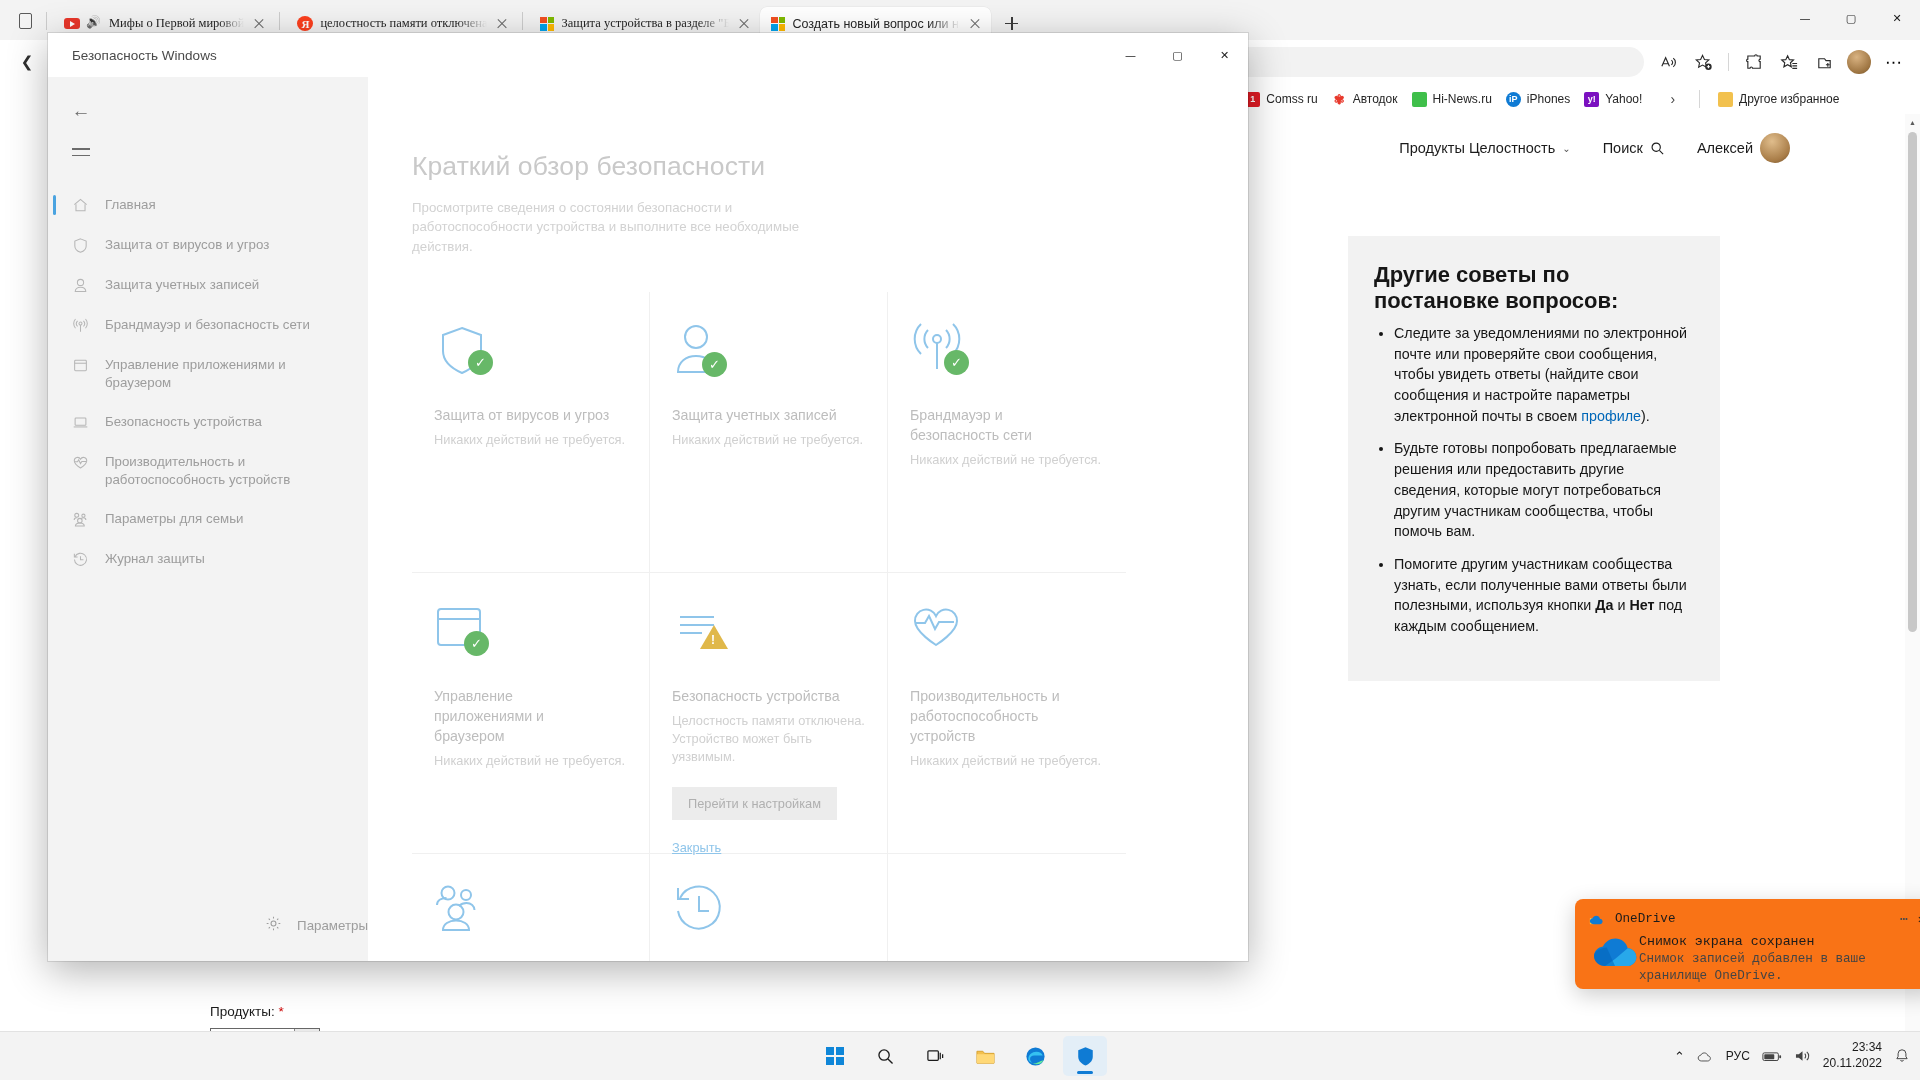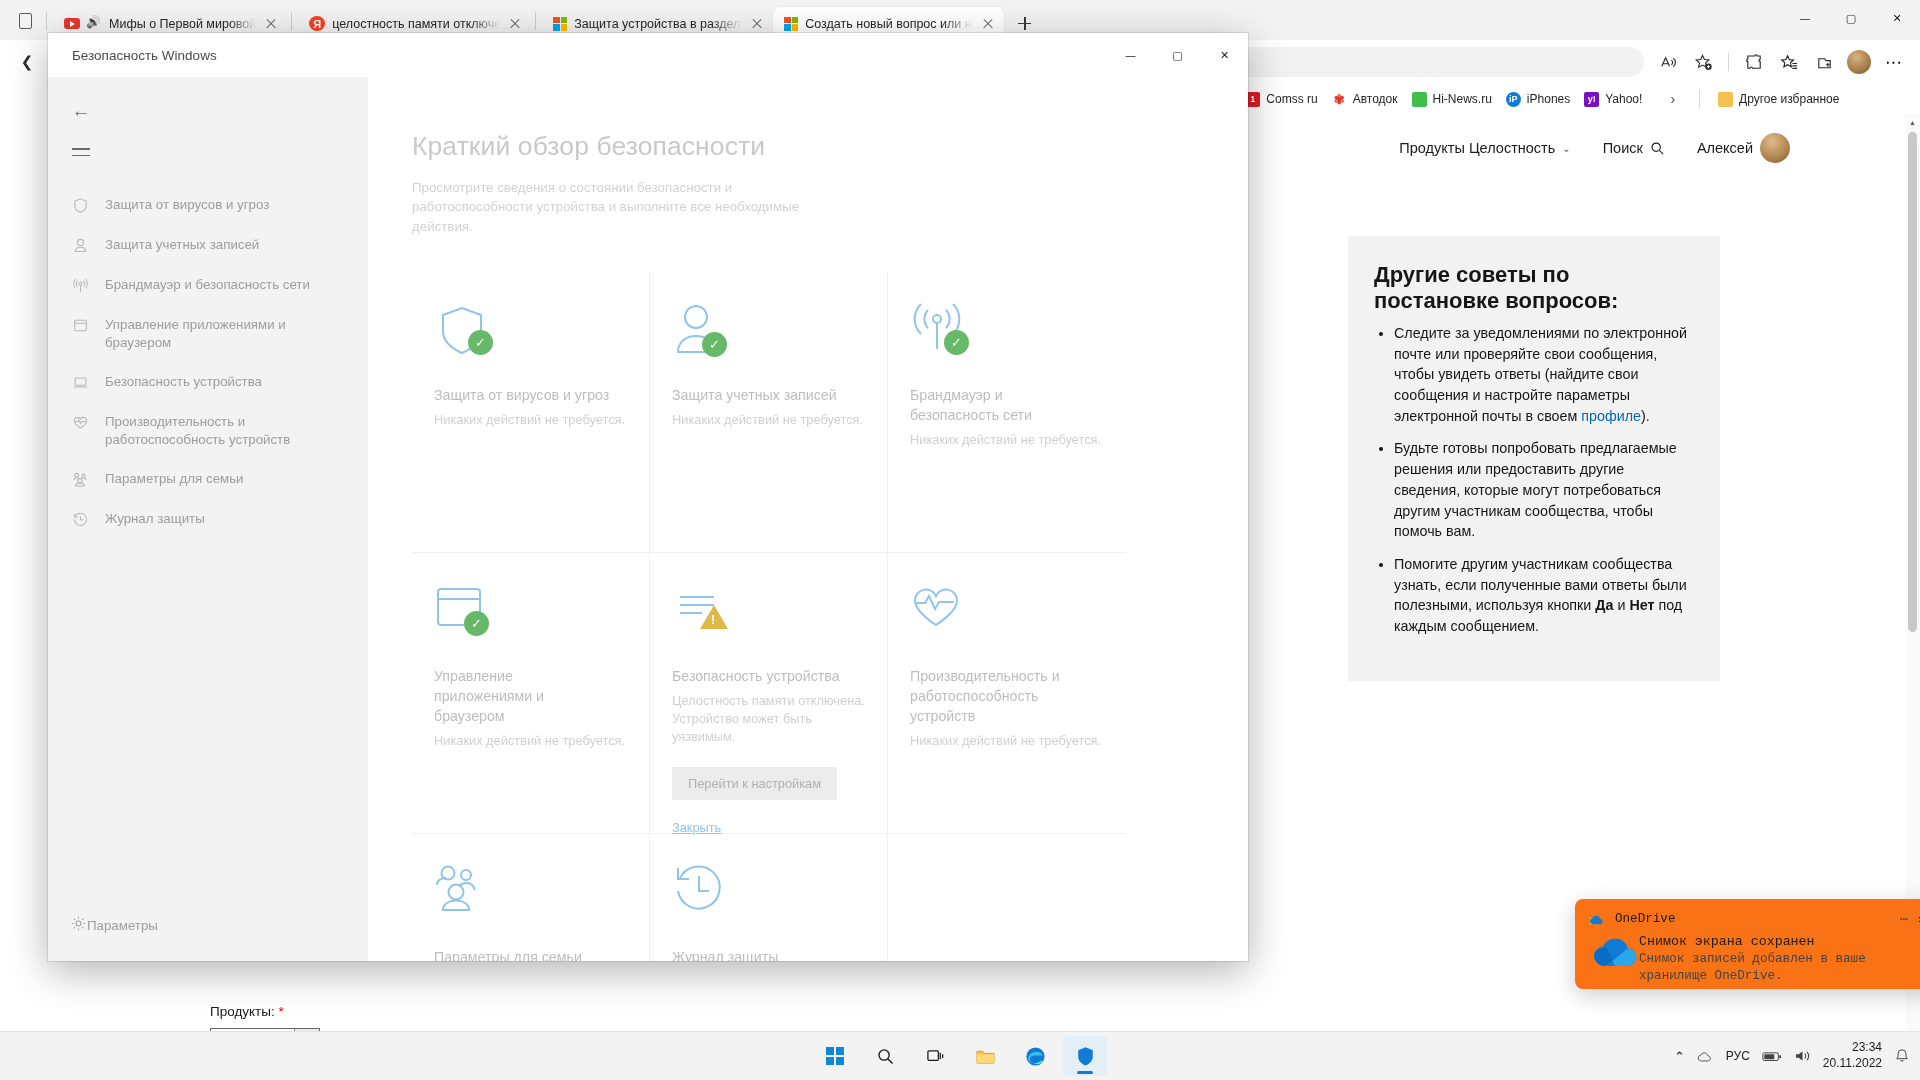--- a/index.html
+++ b/index.html
@@ -26,21 +26,21 @@
   .tabstrip-left-ico .sq {
     width:13px; height:16px; border:1.6px solid #5a5a5a; border-radius:2px;
   }
   .tabsep { width:1px; height:18px; background:#cdcdcd; margin:0 6px 10px 4px; }
   .tab {
     height:33px; display:flex; align-items:center; gap:7px;
     padding:0 8px 0 11px; border-radius:7px 7px 0 0;
     font-size:12.5px; color:#262626; max-width:240px; position:relative;
     margin-bottom:0;
   }
-  .tab.inactive { background:transparent; }
+  .tab.inactive { background:transparent;font-family:Liberation Serif, serif; }
   .tab.active { background:#ffffff; box-shadow:0 0 0 0.5px rgba(0,0,0,.06); }
   .tab .title {
     white-space:nowrap; overflow:hidden; text-overflow:clip;
     max-width:168px; -webkit-mask-image:linear-gradient(to right,#000 82%,transparent 100%);
             mask-image:linear-gradient(to right,#000 82%,transparent 100%);
   }
   .tab .tclose { width:16px; height:16px; position:relative; flex:0 0 16px; opacity:.75; }
   .tab .tclose::before, .tab .tclose::after {
     content:""; position:absolute; left:2px; top:7.5px; width:12px; height:1.3px; background:#3a3a3a;
   }
@@ -151,25 +151,25 @@
               align-items:center; justify-content:center; gap:5px; }
   .sec-hamb i { display:block; width:18px; height:1.4px; background:#6b6b6b; }
   .navlist { margin-top:12px; }
   .navitem { display:flex; align-items:flex-start; gap:15px; padding:11px 16px 11px 22px;
              font-size:13.3px; color:#9d9d9d; line-height:1.32; position:relative; }
   .navitem.active::before { content:""; position:absolute; left:5px; top:10px; width:3px; height:20px;
                             background:#4aa3e0; border-radius:2px; }
   .navitem .ico { width:20px; flex:0 0 20px; display:flex; align-items:center; justify-content:center;
                   margin-top:1px; color:#b6b6b6; }
   .navsettings { position:absolute; bottom:26px; left:0; width:100%;
-                 display:flex; align-items:center; padding-left:22px;
-                 font-size:13.3px; color:#9d9d9d; }
+                 display:flex; align-items:center; gap:15px; padding-left:6px;
+                 font-size:13.3px; color:#9d9d9d;justify-content:flex-end; }
 
   .sec-main { flex:1; background:#ffffff; padding:54px 0 0 44px; position:relative; overflow:hidden; }
-  .sec-h1 { font-size:26.5px; color:#c9c9c9; font-weight:normal; letter-spacing:.1px; }
+  .sec-h1 { font-size:26.5px; color:#c9c9c9; font-weight:normal; letter-spacing:.1px;margin-top:20px; }
   .sec-sub { margin-top:16px; font-size:13.3px; color:#d2d2d2; line-height:1.46; width:390px; }
 
   .tiles { margin-top:36px; display:grid; grid-template-columns:repeat(3, 238px); }
   .tile { height:281px; padding:30px 22px 0 22px; position:relative; }
   .tile.b-r { border-right:1px solid #f0f0f0; }
   .tile.b-b { border-bottom:1px solid #f0f0f0; }
   .tile .ticon { height:62px; position:relative; }
   .tile h4 { margin-top:22px; font-size:14.2px; color:#bdbdbd; font-weight:normal; line-height:1.4; }
   .tile p { margin-top:5px; font-size:12.8px; color:#d0d0d0; line-height:1.42; }
   .tile .tbtn { margin-top:20px; background:#ececec; color:#b0b0b0; font-size:12.8px;
@@ -444,20 +444,29 @@
 
       <div class="sec-nav">
         <div class="sec-back">←</div>
         <div class="sec-hamb">
             <i></i>
             <i></i>
           </div>
 
         <div class="navlist">
 
+          <div class="navitem active">
+            <span class="ico">
+              <svg width="17" height="17" viewBox="0 0 18 18" fill="none" stroke="#b6b6b6" stroke-width="1.1">
+                  <path d="M2.5 8 L9 2.6 L15.5 8"></path>
+                  <path d="M4.2 7.6v7h9.6v-7"></path>
+                </svg>
+            </span>
+            <span>Главная</span>
+          </div>
 
           <div class="navitem">
             <span class="ico">
               <svg width="17" height="17" viewBox="0 0 18 18" fill="none" stroke="#b6b6b6" stroke-width="1.1">
                   <path d="M9 2 L15 4.3v5.1c0 3.4-2.6 5.6-6 6.8 -3.4-1.2-6-3.4-6-6.8V4.3z"></path>
                 </svg>
             </span>
             <span>Защита от вирусов и угроз</span>
           </div>
 

